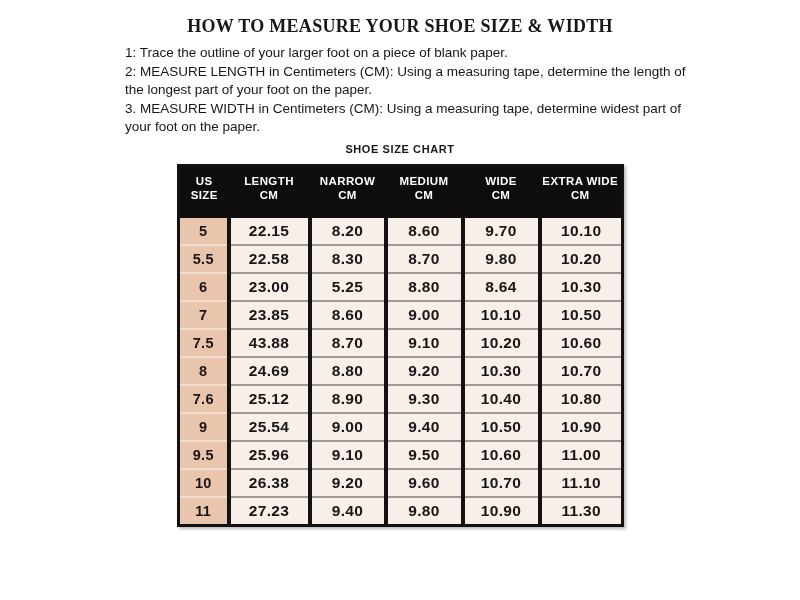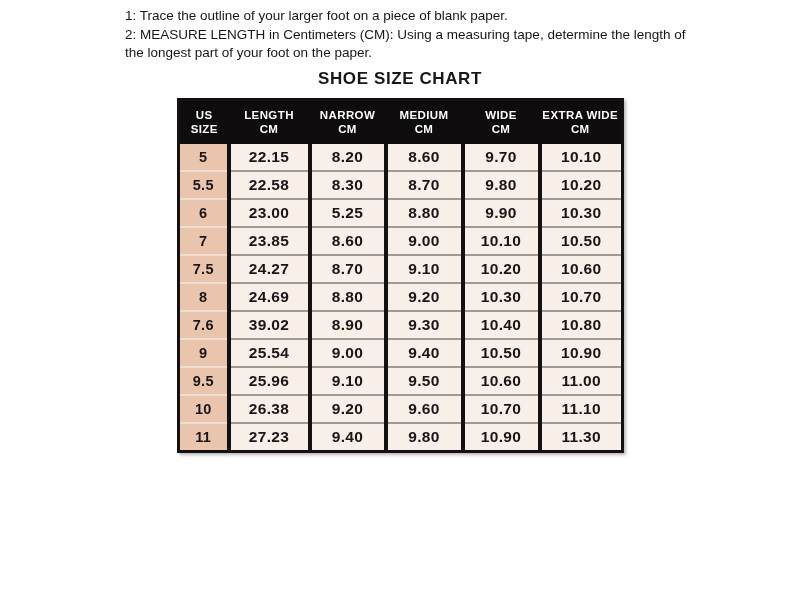--- a/index.html
+++ b/index.html
@@ -33,42 +33,42 @@
   }
   .instructions{
     margin:7px 0 0 125px;
     width:567px;
     font-family:Liberation Sans, sans-serif;
     font-size:13.5px;
     line-height:18px;
   }
   .instructions p{margin:0 0 1px 0;}
   .chart-heading{
-    font-size:17px;
+    font-size:11px;
     font-weight:bold;
     letter-spacing:.6px;
     text-align:center;
     margin:7px 0 0 0;
   }
   table.size-chart{
     border-collapse:collapse;
     table-layout:fixed;
     margin:9px 0 0 177px;
     width:444px;
     border:3px solid var(--table-border);
     box-shadow:2px 2px 3px rgba(0,0,0,.28);
   }
   .size-chart thead th{
     background:var(--header-bg);
     color:var(--header-text);
     font-size:11.5px;
     font-weight:bold;
     letter-spacing:.4px;
     line-height:14px;
-    padding:7px 0 8px;
+    padding:7px 0 16px;
     text-align:center;
   }
   .size-chart tbody td{
     background:var(--cell-bg);
     text-align:center;
     vertical-align:middle;
     font-weight:bold;
     font-size:15.5px;
     letter-spacing:.3px;
     line-height:18px;
@@ -81,24 +81,26 @@
     font-size:14.5px;
   }
   .size-chart tbody tr + tr td{border-top:2px solid var(--row-sep);}
   .size-chart tbody tr + tr td:first-child{border-top:2px solid var(--row-sep-size);}
 </style>
 </head>
 <body>
 
 <div class="page">
 
+  <h1 class="doc-title">HOW TO MEASURE YOUR SHOE SIZE &amp; WIDTH</h1>
 
   <div class="instructions">
     <p>1: Trace the outline of your larger foot on a piece of blank paper.</p>
     <p>2: MEASURE LENGTH in Centimeters (CM): Using a measuring tape, determine the length of the longest part of your foot on the paper.</p>
+    <p>3. MEASURE WIDTH in Centimeters (CM): Using a measuring tape, determine widest part of your foot on the paper.</p>
   </div>
 
   <h2 class="chart-heading">SHOE SIZE CHART</h2>
 
   <table class="size-chart">
     <colgroup>
       <col style="width:50px">
         <col style="width:81px">
         <col style="width:76px">
       <col style="width:77px">
@@ -148,50 +150,50 @@
           <td>8.30</td>
           <td>8.70</td>
           <td>9.80</td>
           <td>10.20</td>
         </tr>
         <tr>
           <td>6</td>
           <td>23.00</td>
           <td>5.25</td>
           <td>8.80</td>
-          <td>9.90</td>
+          <td>8.64</td>
           <td>10.30</td>
         </tr>
         <tr>
           <td>7</td>
           <td>23.85</td>
           <td>8.60</td>
           <td>9.00</td>
           <td>10.10</td>
           <td>10.50</td>
         </tr>
         <tr>
           <td>7.5</td>
-          <td>24.27</td>
+          <td>43.88</td>
           <td>8.70</td>
           <td>9.10</td>
           <td>10.20</td>
           <td>10.60</td>
         </tr>
         <tr>
           <td>8</td>
           <td>24.69</td>
           <td>8.80</td>
           <td>9.20</td>
           <td>10.30</td>
           <td>10.70</td>
         </tr>
         <tr>
           <td>7.6</td>
-          <td>39.02</td>
+          <td>25.12</td>
           <td>8.90</td>
           <td>9.30</td>
           <td>10.40</td>
           <td>10.80</td>
         </tr>
         <tr>
           <td>9</td>
           <td>25.54</td>
           <td>9.00</td>
           <td>9.40</td>

